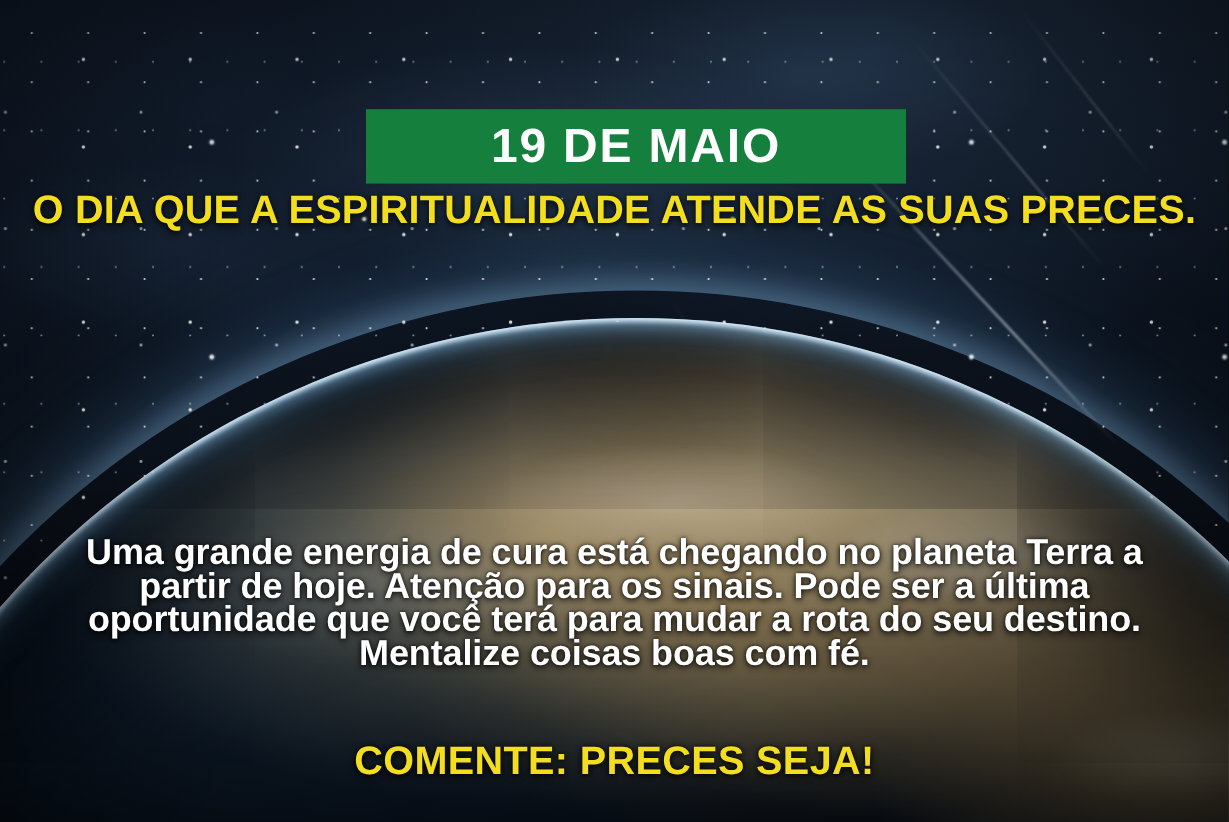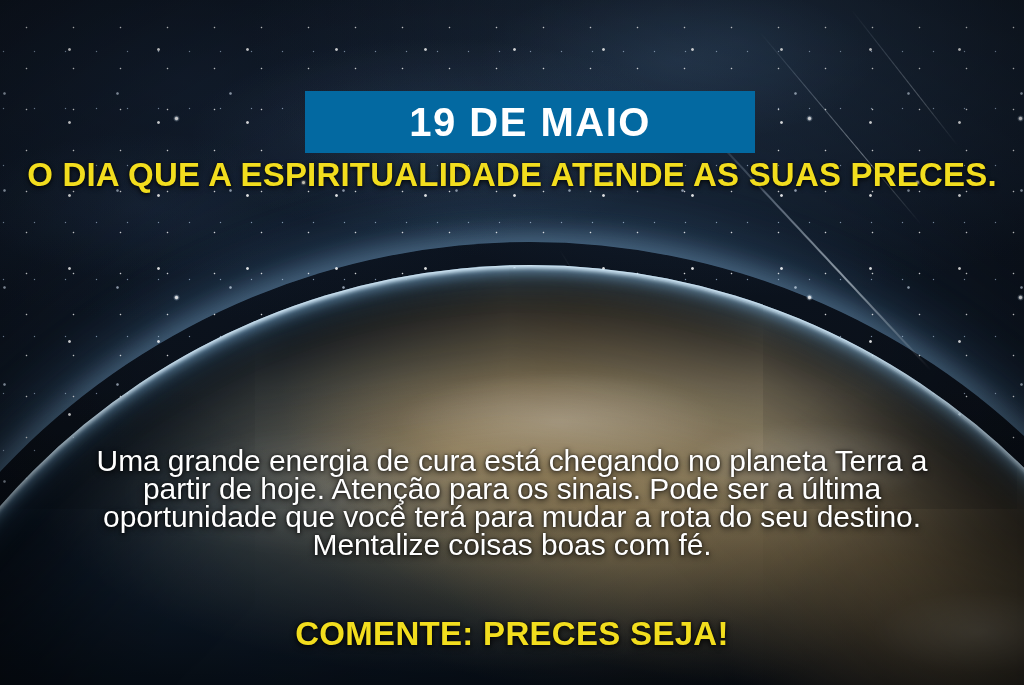--- a/index.html
+++ b/index.html
@@ -172,21 +172,21 @@
     inset: 0;
     z-index: 5;
   }
 
   .date-banner {
     position: absolute;
     left: 305px;
     top: 91px;
     width: 450px;
     height: 62px;
-    background: #0369a1;
+    background: #15803d;
     display: flex;
     align-items: center;
     justify-content: center;
   }
   .date-banner-text {
     color: #ffffff;
     font-size: 40px;
     font-weight: bold;
     letter-spacing: 1.5px;
     line-height: 1;
@@ -210,21 +210,21 @@
   .body-copy {
     position: absolute;
     left: 0;
     top: 447px;
     width: 1024px;
     padding: 0 59px;
     box-sizing: border-box;
     text-align: center;
     color: #ffffff;
     font-size: 30px;
-    font-weight: normal;
+    font-weight: bold;
     line-height: 28px;
     letter-spacing: -0.1px;
     text-shadow: 0 2px 6px rgba(0,0,0,0.85), 0 0 3px rgba(0,0,0,0.7);
   }
 
   .cta {
     position: absolute;
     left: 0;
     top: 615px;
     width: 1024px;

